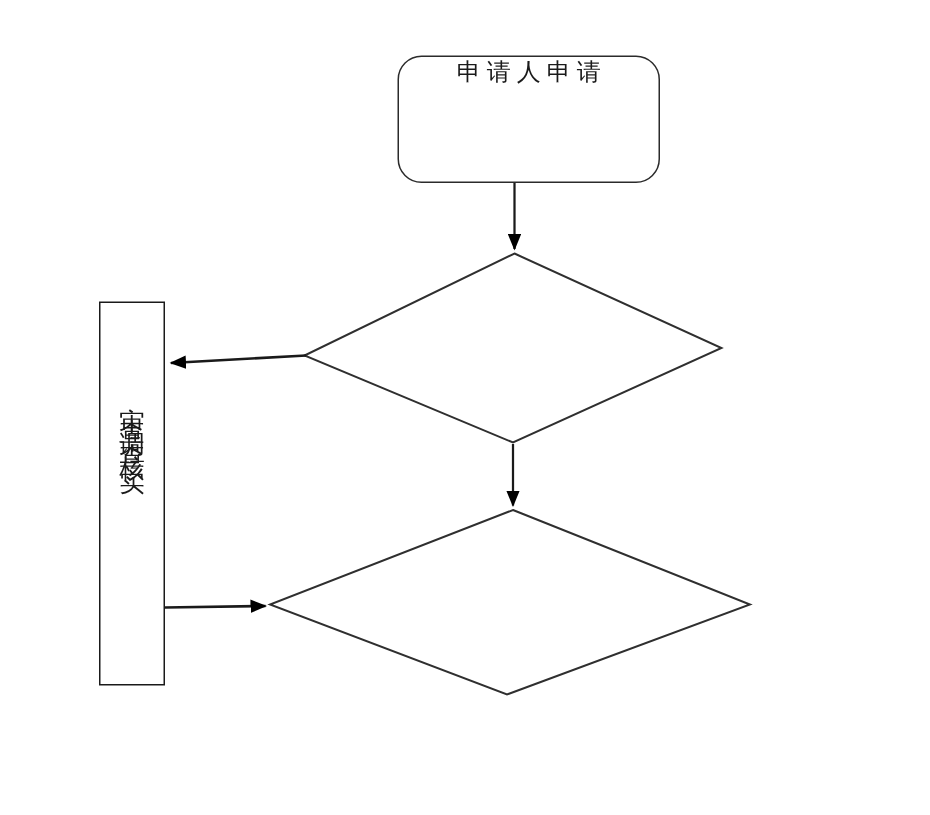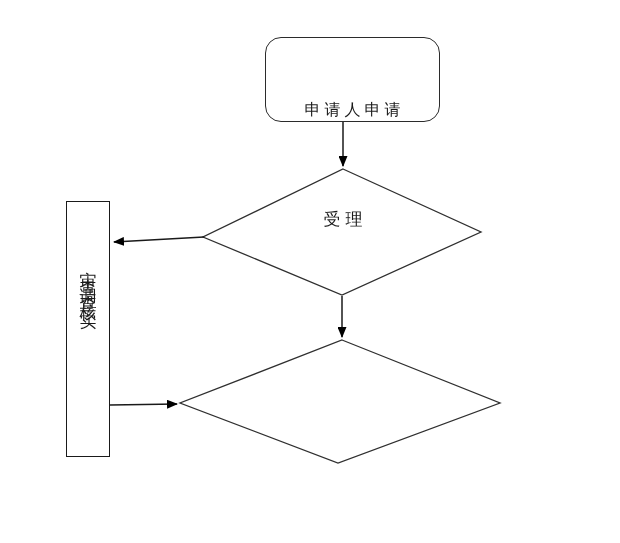--- a/index.html
+++ b/index.html
@@ -19,21 +19,21 @@
   .canvas svg {
     position: absolute;
     left: 0;
     top: 0;
   }
   .node-box {
     position: absolute;
     box-sizing: border-box;
     background: #ffffff;
     display: flex;
-    align-items: flex-end;
+    align-items: flex-start;
     justify-content: center;
   }
   .start-node {
     left: 265px;
     top: 37px;
     width: 175px;
     height: 85px;
     border: 1.6px solid #2b2b2b;
     border-radius: 16px;
   }
@@ -103,16 +103,15 @@
   </svg>
 
   <div class="node-box start-node">
     <span class="node-label">申请人申请</span>
   </div>
 
   <div class="node-box review-node">
     <span class="review-label">审查调查核实</span>
   </div>
 
-  <div class="diamond-label label-accept">受理</div>
 
 
 </div>
 
 </body></html>

